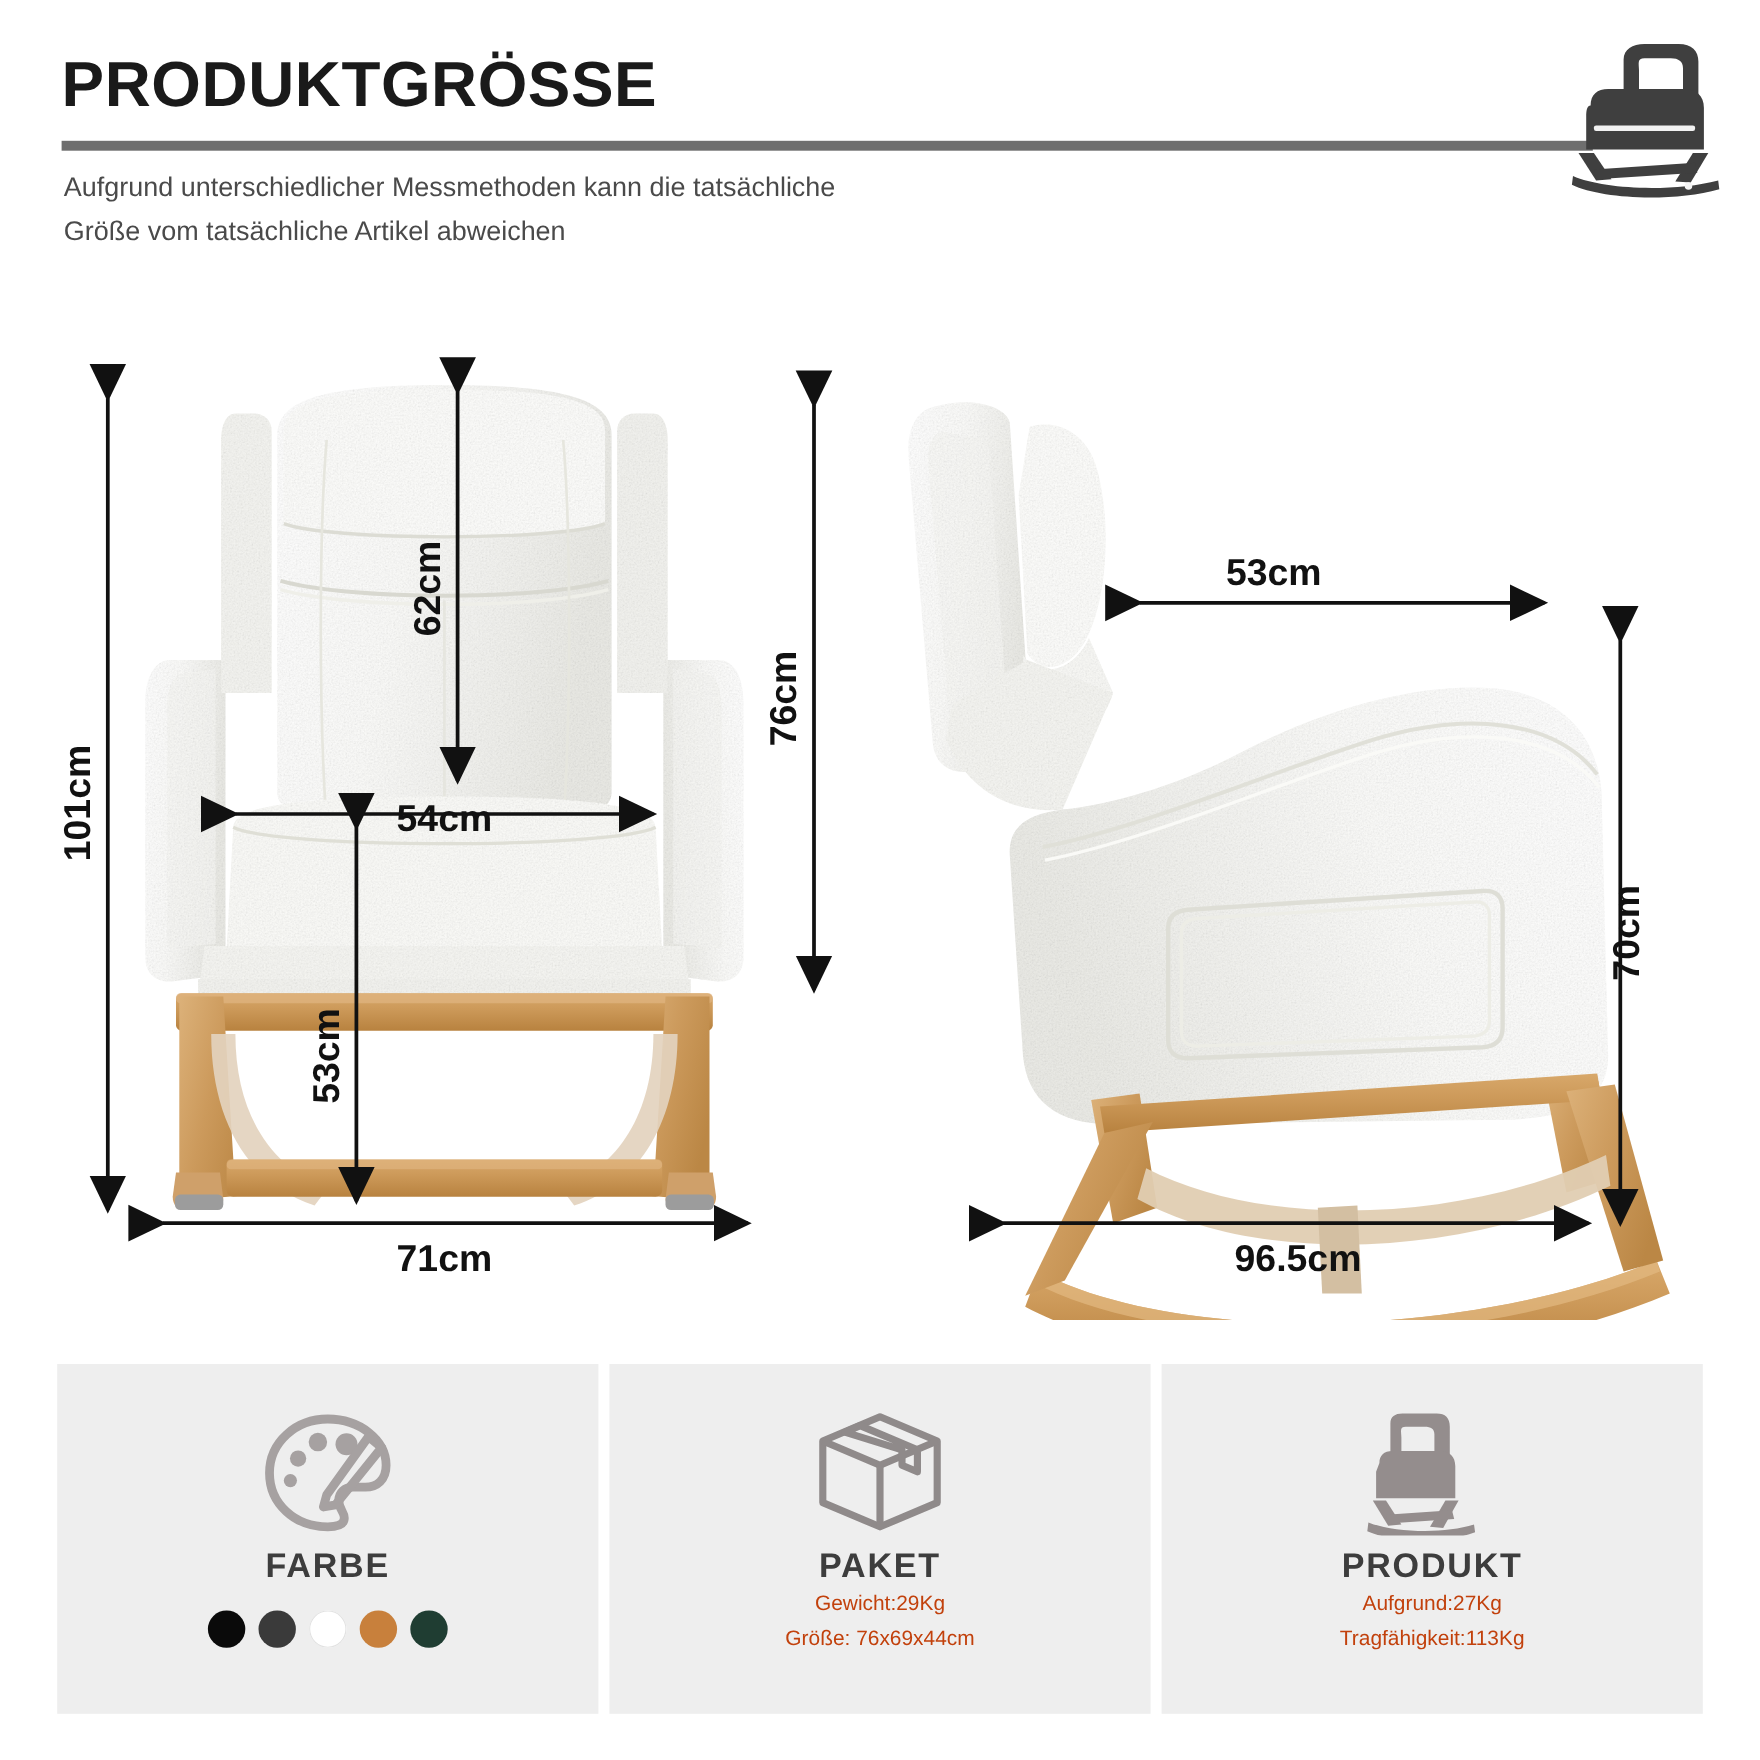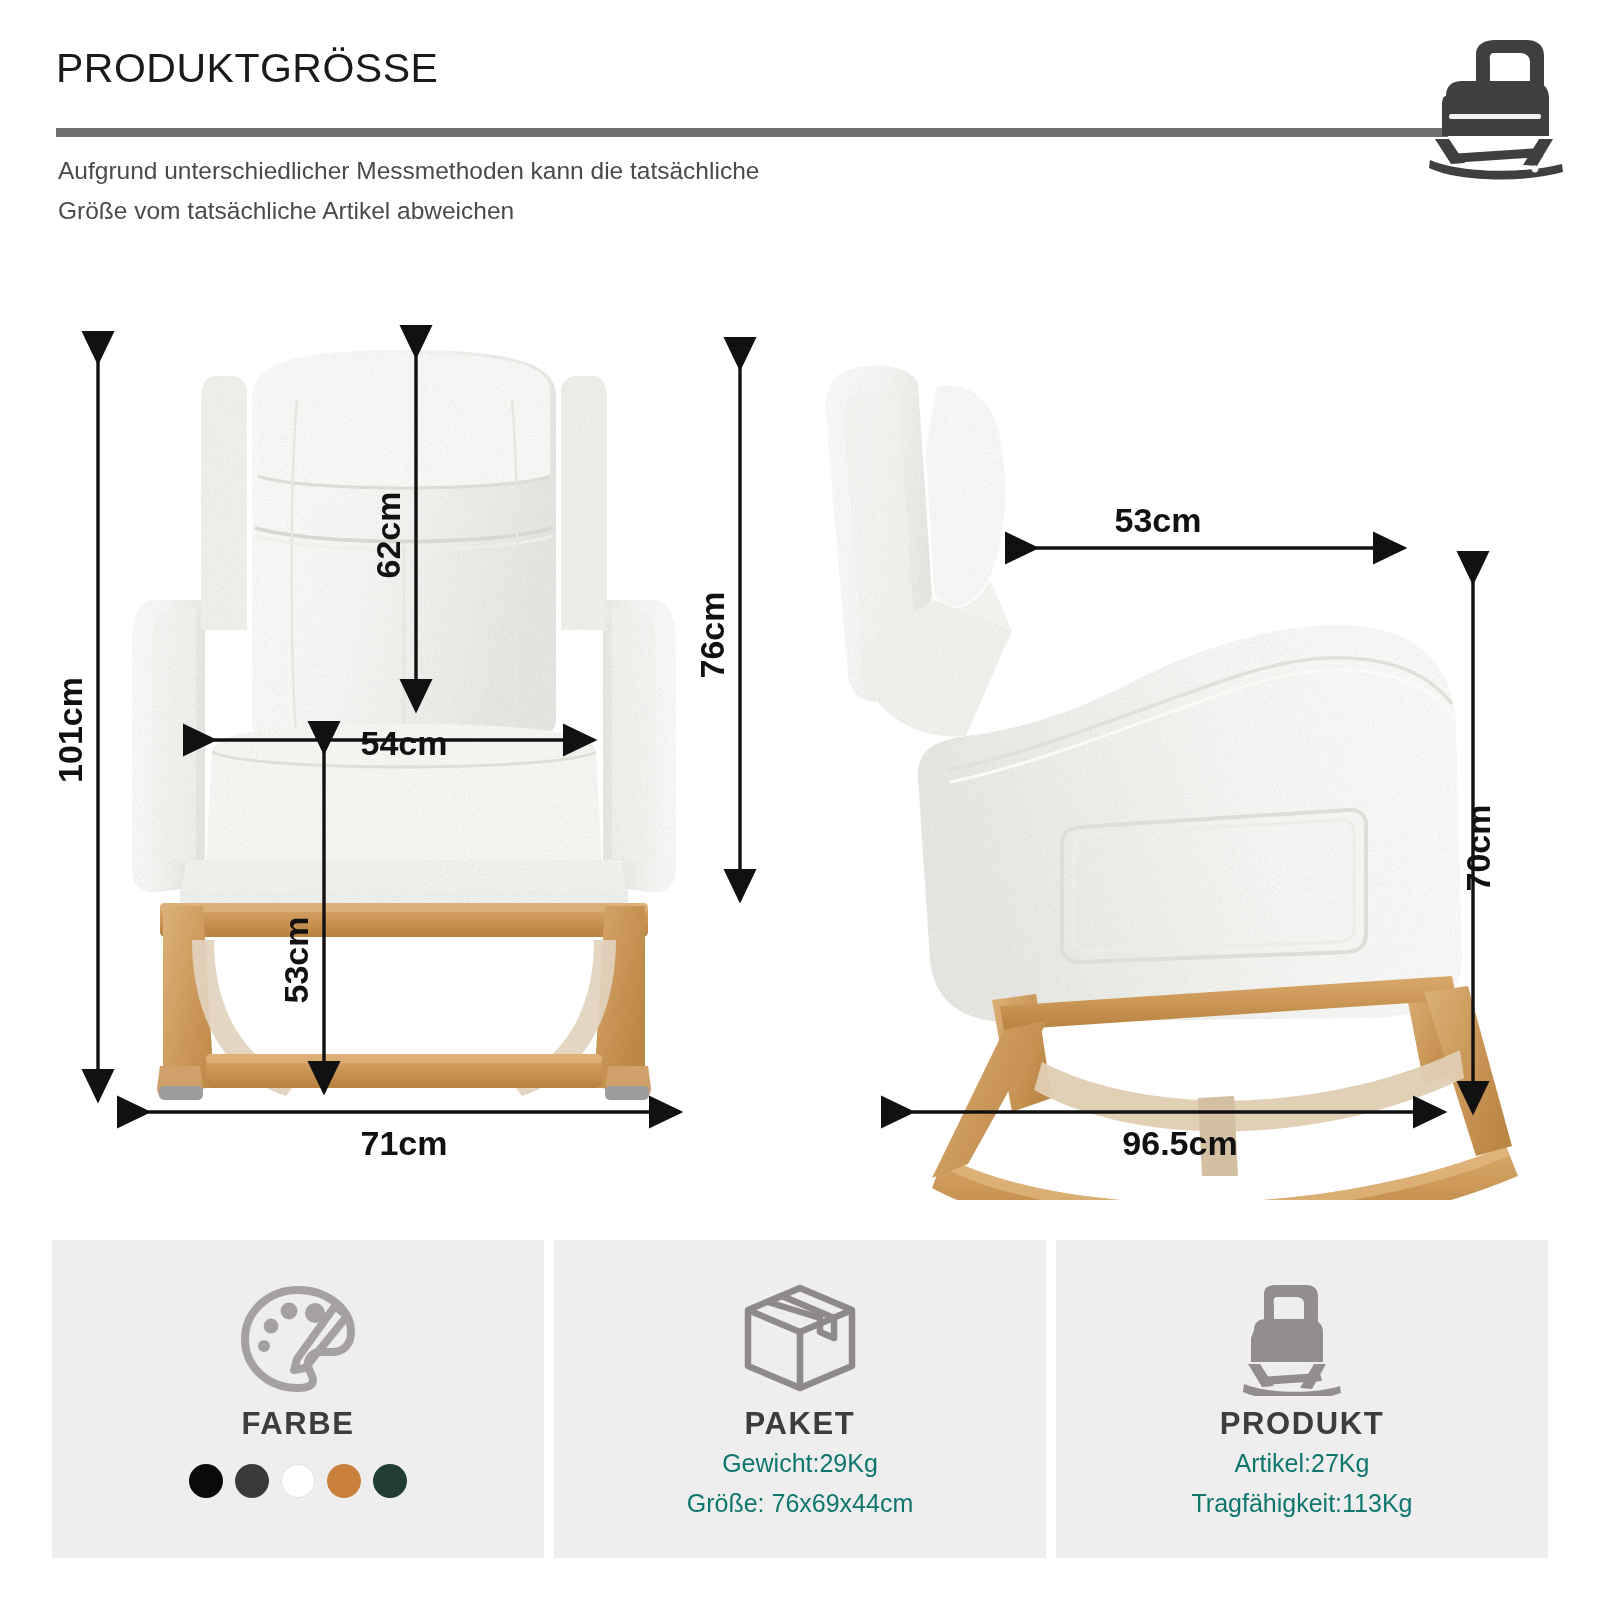--- a/index.html
+++ b/index.html
@@ -12,22 +12,22 @@
   #page {
     position: relative;
     width: 1600px; height: 1600px;
     background: #ffffff;
   }
 
   
   #header-title {
     position: absolute;
     left: 56px; top: 48px;
-    font-size: 41px;
-    font-weight: 400;
+    font-size: 58px;
+    font-weight: 700;
     letter-spacing: 0.5px;
     color: #1a1a1a;
     line-height: 1;
   }
   #header-rule {
     position: absolute;
     left: 56px; top: 128px;
     width: 1392px; height: 9px;
     background: #6e6e6e;
   }
@@ -76,22 +76,22 @@
   }
   .card-icon { margin-top: 40px; height: 116px; display: flex; align-items: center; justify-content: center; }
   .card-title {
     margin-top: 10px;
     font-size: 31px;
     font-weight: 700;
     letter-spacing: 1.6px;
     color: #3d3d3d;
   }
   .card-line {
-    font-size: 25px;
-    color: #0f766e;
+    font-size: 19px;
+    color: #c2410c;
     line-height: 1.42;
     font-weight: 400;
     margin-top: 4px;
   }
   .swatches { display: flex; gap: 12px; margin-top: 22px; }
   .swatch { width: 34px; height: 34px; border-radius: 50%; }
   .swatch.is-white { box-shadow: 0 0 0 1px #e2e2e2 inset; }
 </style>
 </head>
 <body>
@@ -350,18 +350,18 @@
                      C64 19 61 17 55 17 L38 17 C32 17 34 21 34 27 L34 52 L24 52 Z"></path>
             <path d="M14 50 C14 43 18 39 26 39 L68 39 C78 39 83 44 83 53 L83 82 L11 82 L11 58 Z"></path>
             <path d="M8 84 L20 84 L34 106 L22 107 Z"></path>
             <path d="M74 84 L86 84 L72 109 L60 108 Z"></path>
             <path d="M20 97 L80 93 L82 101 L22 105 Z"></path>
             <path d="M4 104 C26 113 72 115 100 106 L101 113 C72 124 25 122 3 112 Z"></path>
           </g>
         </svg>
       </div>
       <div class="card-title">PRODUKT</div>
-      <div class="card-line">Artikel:27Kg</div>
+      <div class="card-line">Aufgrund:27Kg</div>
       <div class="card-line">Tragfähigkeit:113Kg</div>
     </div>
 
   </div>
 </div>
 
 </body></html>

